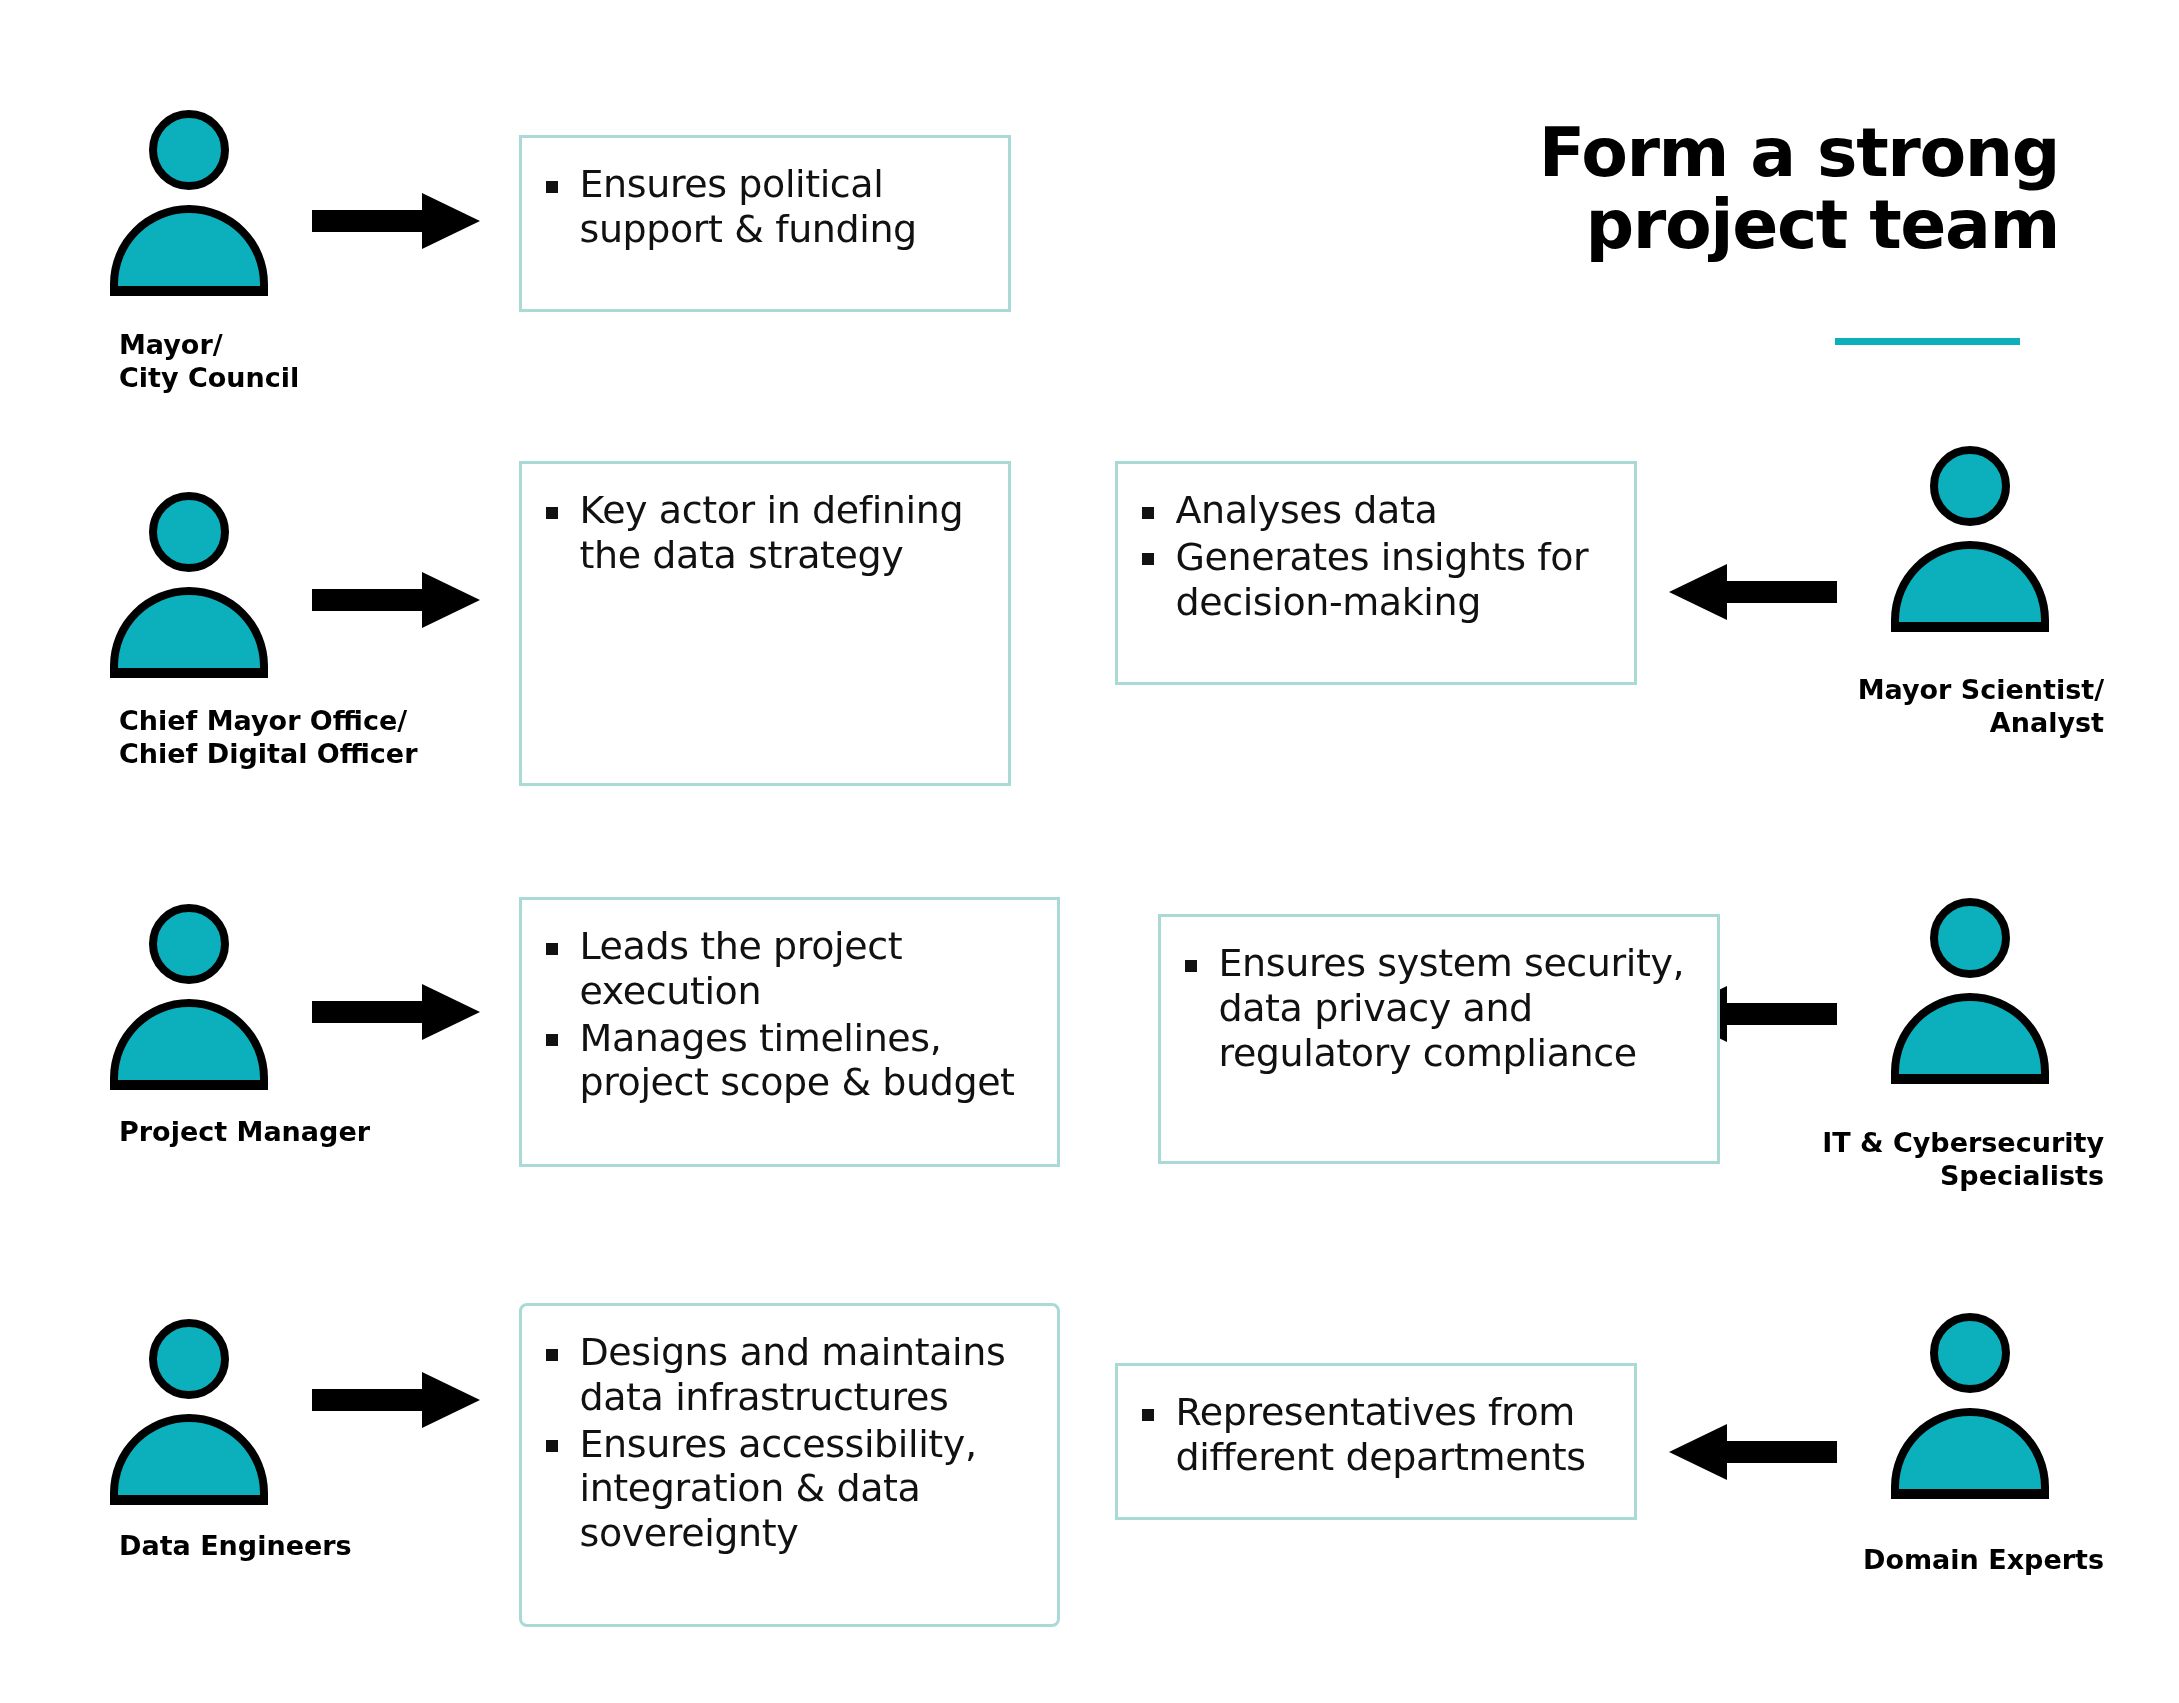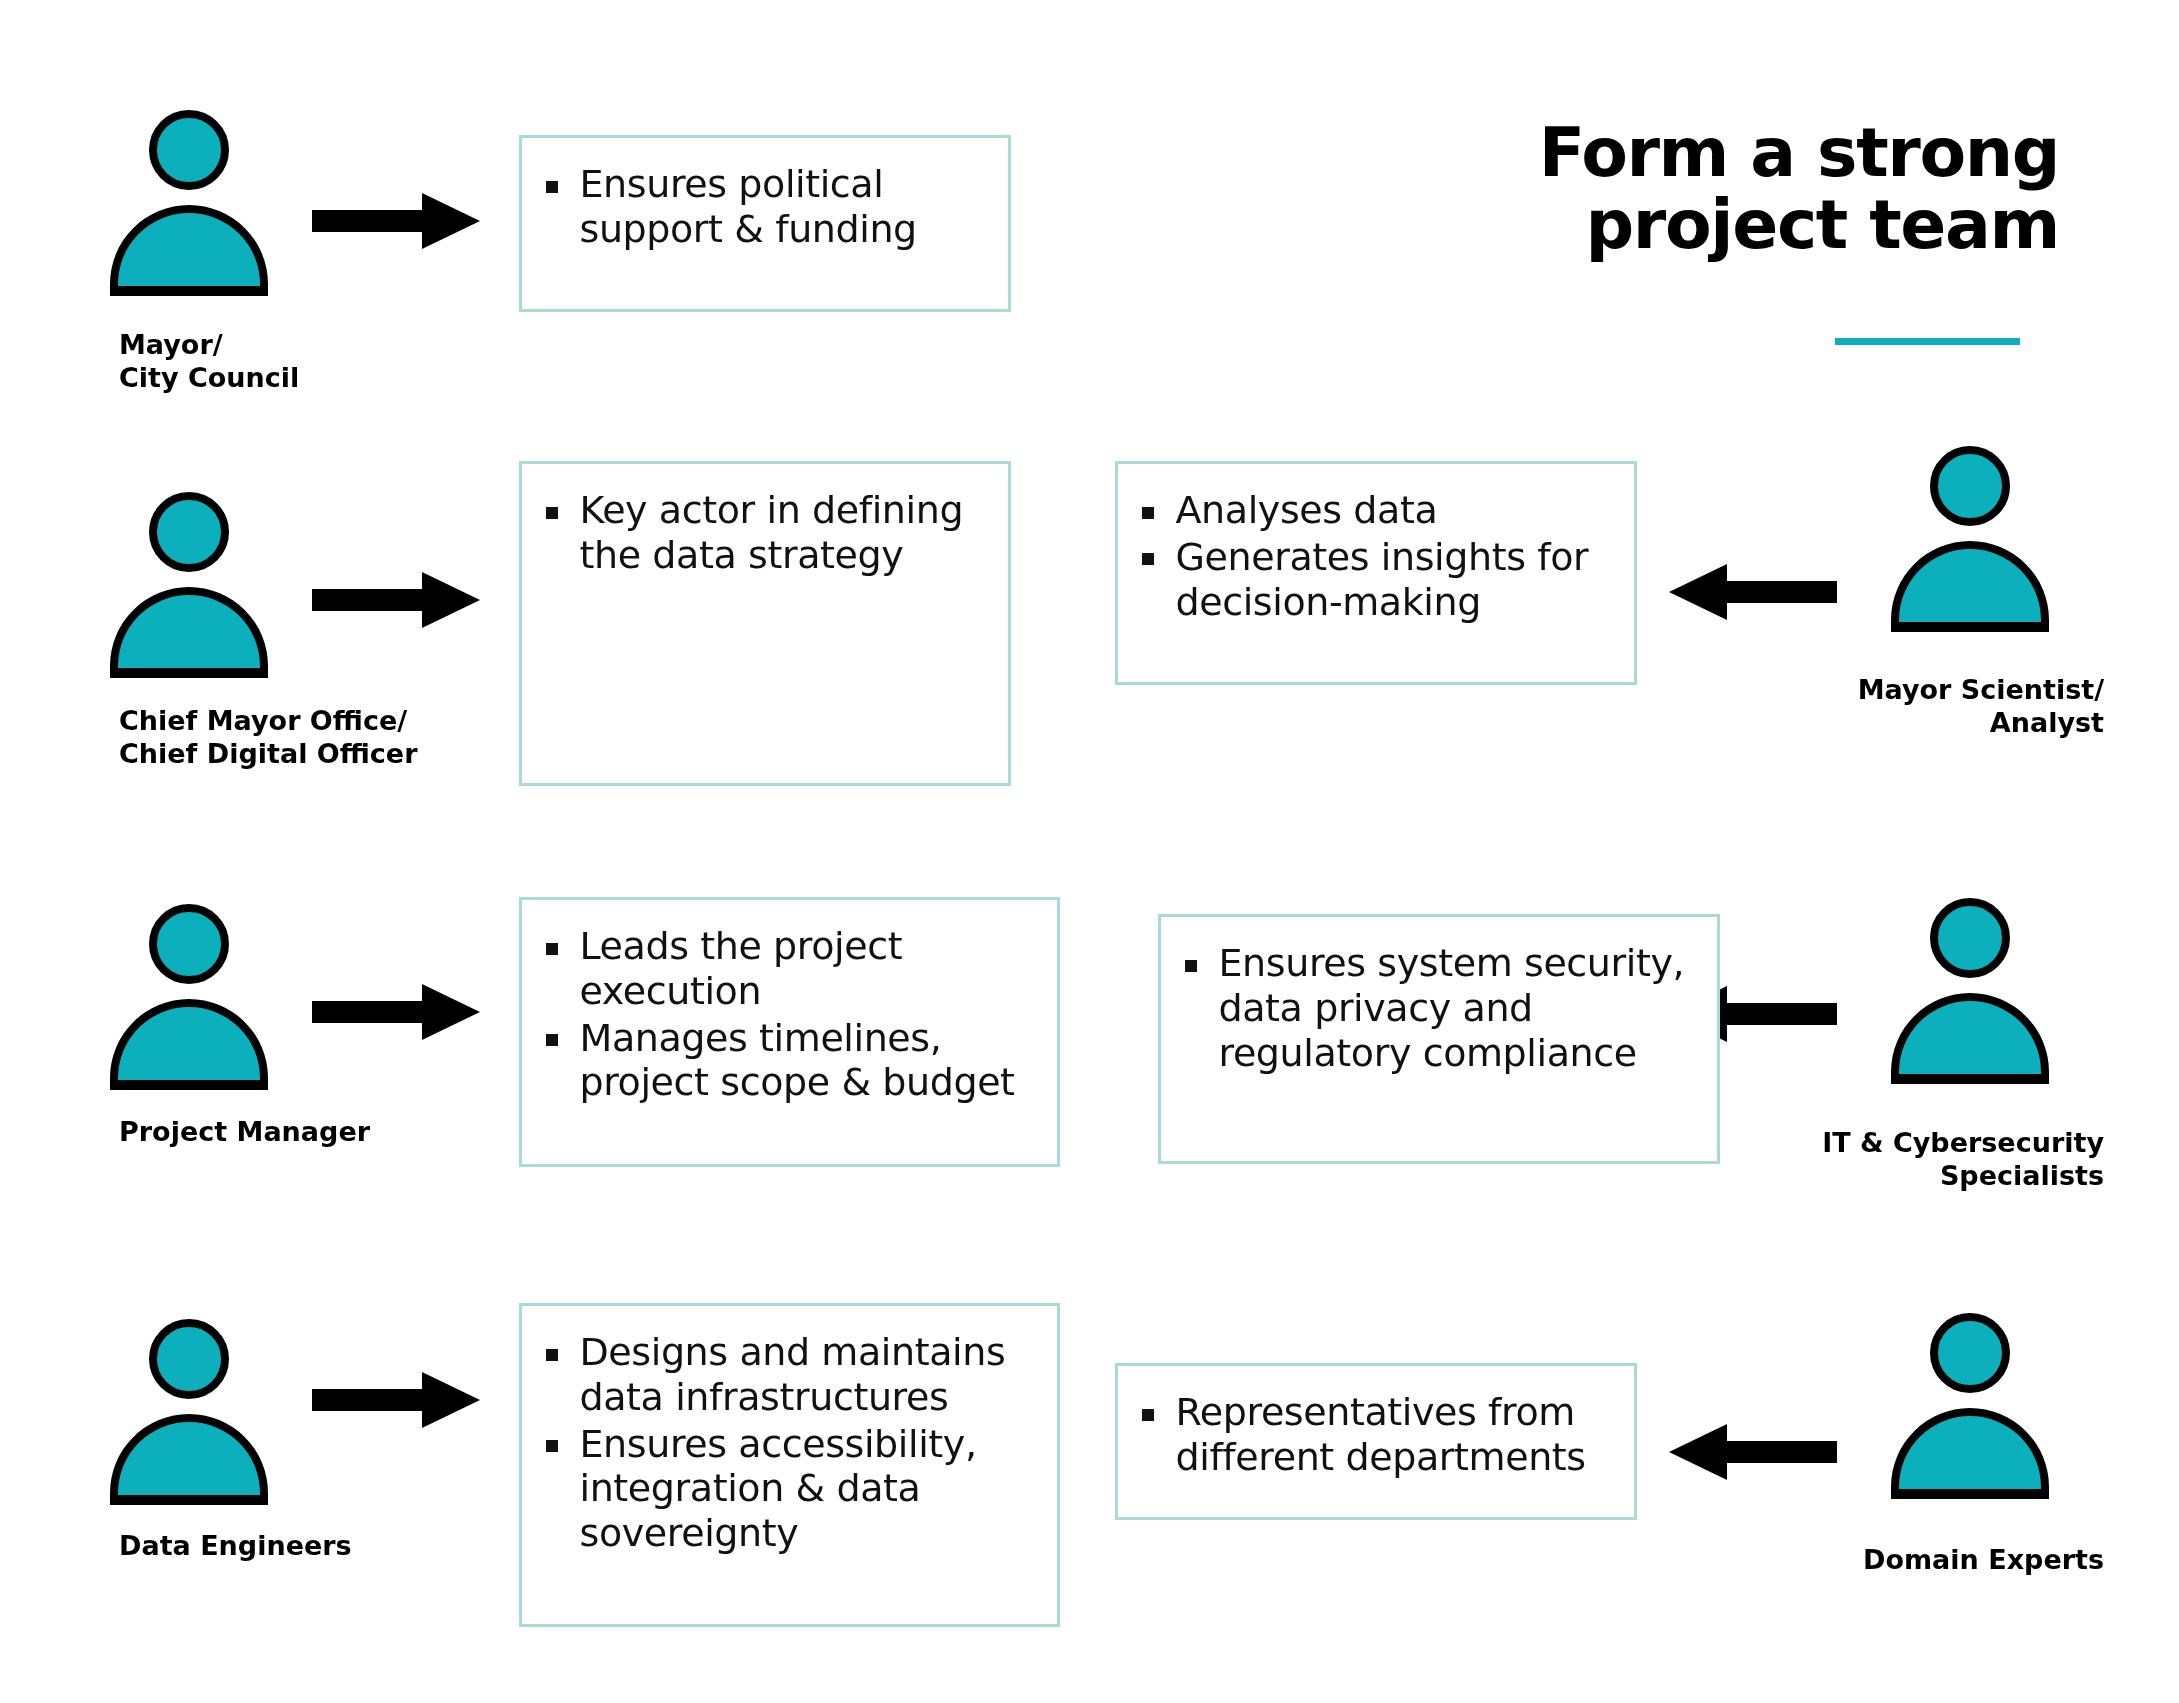--- a/index.html
+++ b/index.html
@@ -272,21 +272,21 @@
 
   <div class="person" style="left:110px; top:1319px;">
     <span class="head"></span>
     <span class="body"></span>
   </div>
   <div class="role-label left-side" style="left:119px; top:1529px; width:429px;">Data Engineers</div>
   <div class="arrow right" style="left:312px; top:1372px;">
     <span class="shaft"></span>
     <span class="head"></span>
   </div>
-  <div class="factbox" style="left:519px; top:1303px; width:541px; height:324px;">
+  <div class="factbox" style="left:519px; top:1303px; width:541px; height:324px;border-radius:8px;">
     <div class="inner">
       <ul>
         <li>
           <span class="bullet"></span>
           <span>Designs and maintains data infrastructures</span>
         </li>
         <li>
           <span class="bullet"></span>
           <span>Ensures accessibility, integration &amp; data sovereignty</span>
         </li>

